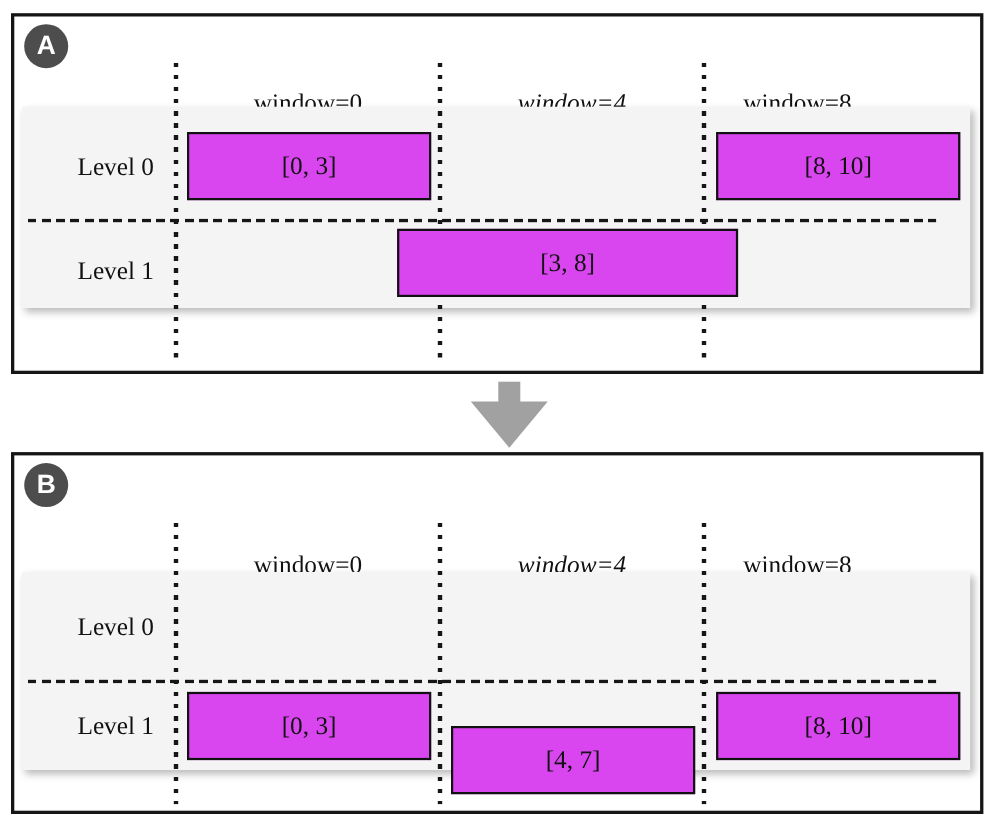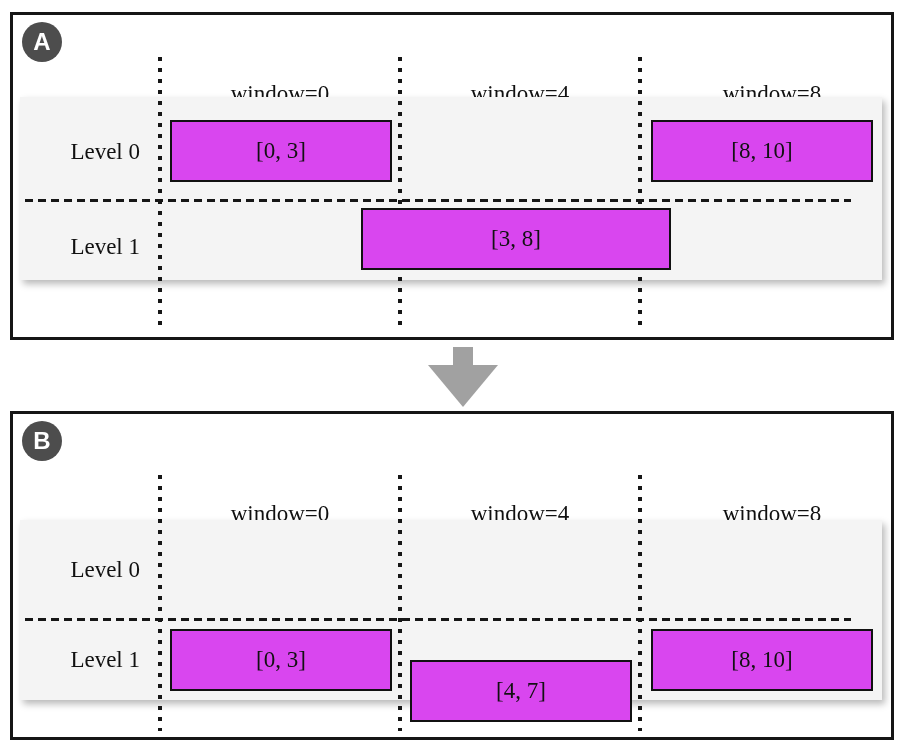--- a/index.html
+++ b/index.html
@@ -41,22 +41,22 @@
     top: 45px;
     width: 240px;
     height: 28px;
     line-height: 28px;
     text-align: center;
     font-size: 23px;
     margin-top: 20px;
   }
   .panel-b .window-header { top: 66px; }
   .wh-0 { left: 147px; }
-  .wh-1 { left: 387px; }
-  .wh-2 { left: 639px; }
+  .wh-1 { left: 387px; font-style: italic; }
+  .wh-2 { left: 592px; }
 
   .dotted-vline {
     position: absolute;
     width: 4px;
     background-image: repeating-linear-gradient(to bottom, #161616 0px, #161616 4px, transparent 4px, transparent 11px);
   }
   .panel-a .dotted-vline { top: 42px; height: 268px; }
   .panel-b .dotted-vline { top: 61px; height: 256px; }
   .dv-0 { left: 145px; }
   .dv-1 { left: 385px; }

